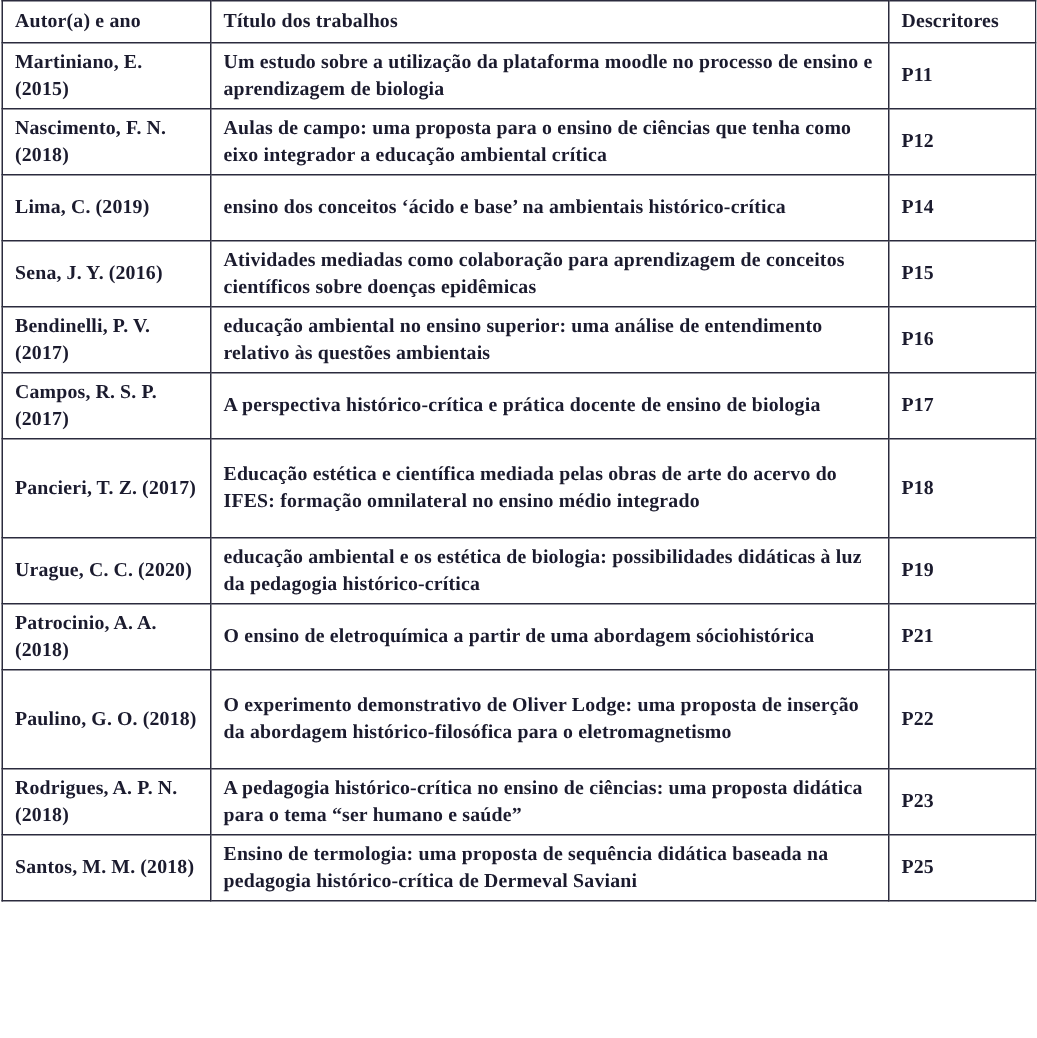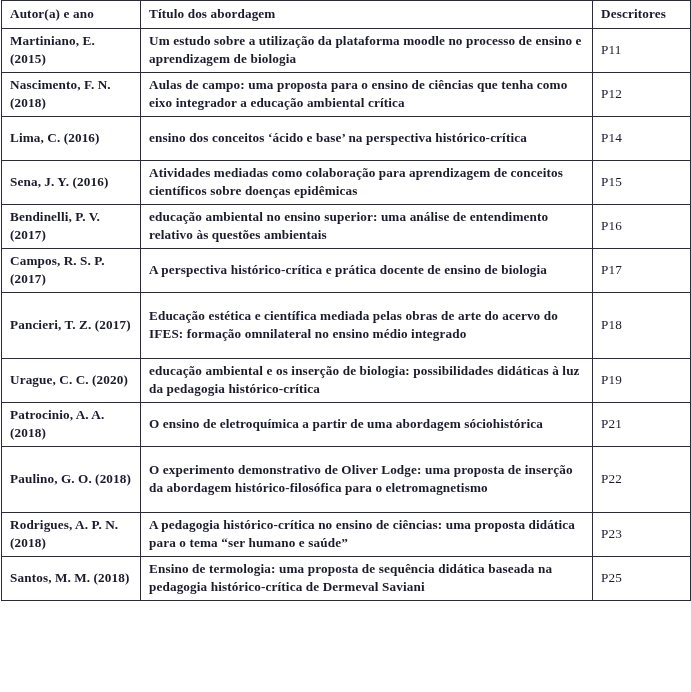--- a/index.html
+++ b/index.html
@@ -52,58 +52,58 @@
   }
   td.author-cell {
     font-weight: bold;
     white-space: normal;
     word-spacing: -0.01em;
   }
   td.title-cell {
     font-weight: bold;
   }
   td.descr-cell {
-    font-weight: normal;
+    font-weight: bold;
     margin-top: 38px;
   }
   
   tbody tr { height: 44px; }
   tbody tr.tall3 { height: 66px; }
 </style>
 </head>
 <body>
 
 <div class="table-wrap">
   <table class="works-table">
     <colgroup>
       <col class="col-author">
       <col class="col-title">
       <col class="col-descr">
     </colgroup>
     <thead>
       <tr>
         <th>Autor(a) e ano</th>
-        <th>Título dos abordagem</th>
+        <th>Título dos trabalhos</th>
         <th>Descritores</th>
       </tr>
     </thead>
     <tbody id="table-body">
         <tr>
           <td class="author-cell">Martiniano, E. (2015)</td>
           <td class="title-cell">Um estudo sobre a utilização da plataforma moodle no processo de ensino e aprendizagem de biologia</td>
           <td class="descr-cell">P11</td>
         </tr>
         <tr>
           <td class="author-cell">Nascimento, F. N. (2018)</td>
           <td class="title-cell">Aulas de campo: uma proposta para o ensino de ciências que tenha como eixo integrador a educação ambiental crítica</td>
           <td class="descr-cell">P12</td>
         </tr>
         <tr>
-          <td class="author-cell">Lima, C. (2016)</td>
-          <td class="title-cell">ensino dos conceitos ‘ácido e base’ na perspectiva histórico-crítica</td>
+          <td class="author-cell">Lima, C. (2019)</td>
+          <td class="title-cell">ensino dos conceitos ‘ácido e base’ na ambientais histórico-crítica</td>
           <td class="descr-cell">P14</td>
         </tr>
         <tr>
           <td class="author-cell">Sena, J. Y. (2016)</td>
           <td class="title-cell">Atividades mediadas como colaboração para aprendizagem de conceitos científicos sobre doenças epidêmicas</td>
           <td class="descr-cell">P15</td>
         </tr>
         <tr>
           <td class="author-cell">Bendinelli, P. V. (2017)</td>
           <td class="title-cell">educação ambiental no ensino superior: uma análise de entendimento relativo às questões ambientais</td>
@@ -114,21 +114,21 @@
           <td class="title-cell">A perspectiva histórico-crítica e prática docente de ensino de biologia</td>
           <td class="descr-cell">P17</td>
         </tr>
         <tr class="tall3">
           <td class="author-cell">Pancieri, T. Z. (2017)</td>
           <td class="title-cell">Educação estética e científica mediada pelas obras de arte do acervo do IFES: formação omnilateral no ensino médio integrado</td>
           <td class="descr-cell">P18</td>
         </tr>
         <tr>
           <td class="author-cell">Urague, C. C. (2020)</td>
-          <td class="title-cell">educação ambiental e os inserção de biologia: possibilidades didáticas à luz da pedagogia histórico-crítica</td>
+          <td class="title-cell">educação ambiental e os estética de biologia: possibilidades didáticas à luz da pedagogia histórico-crítica</td>
           <td class="descr-cell">P19</td>
         </tr>
         <tr>
           <td class="author-cell">Patrocinio, A. A. (2018)</td>
           <td class="title-cell">O ensino de eletroquímica a partir de uma abordagem sóciohistórica</td>
           <td class="descr-cell">P21</td>
         </tr>
         <tr class="tall3">
           <td class="author-cell">Paulino, G. O. (2018)</td>
           <td class="title-cell">O experimento demonstrativo de Oliver Lodge: uma proposta de inserção da abordagem histórico-filosófica para o eletromagnetismo</td>

